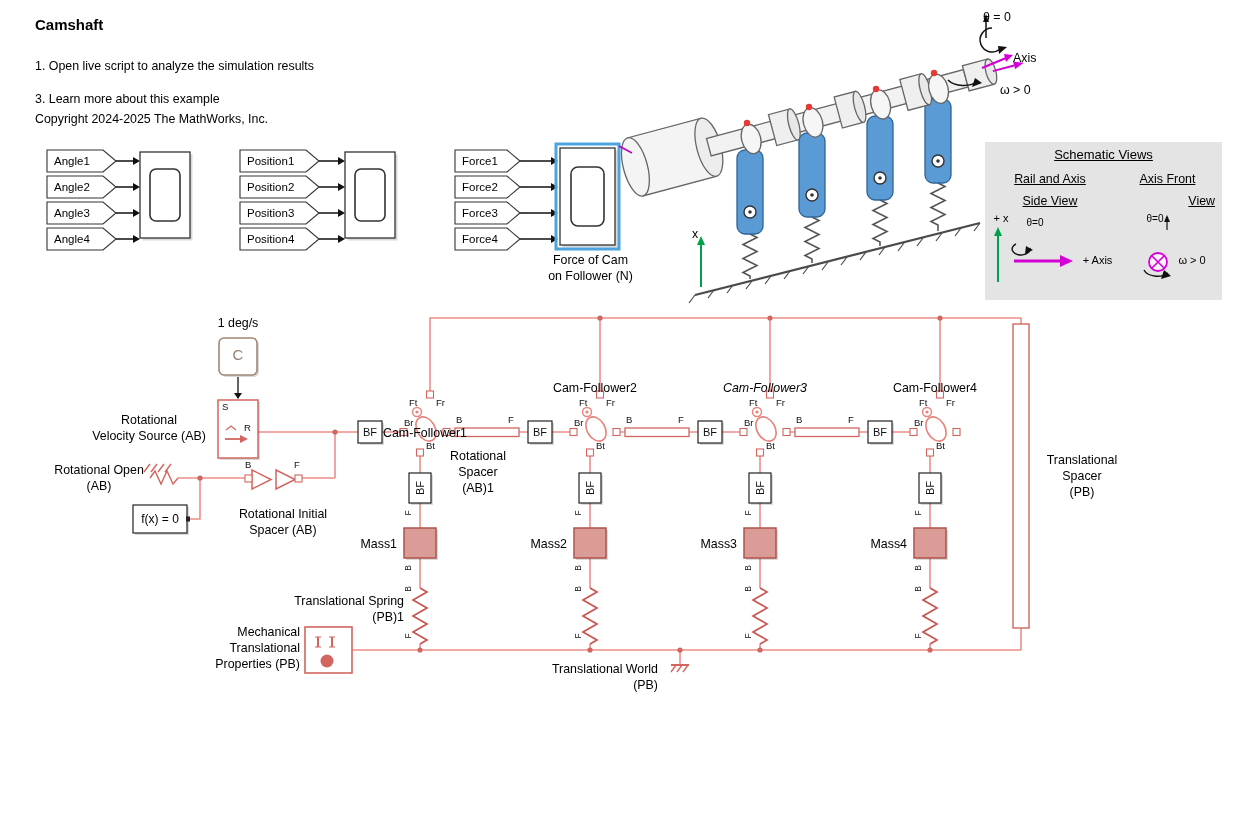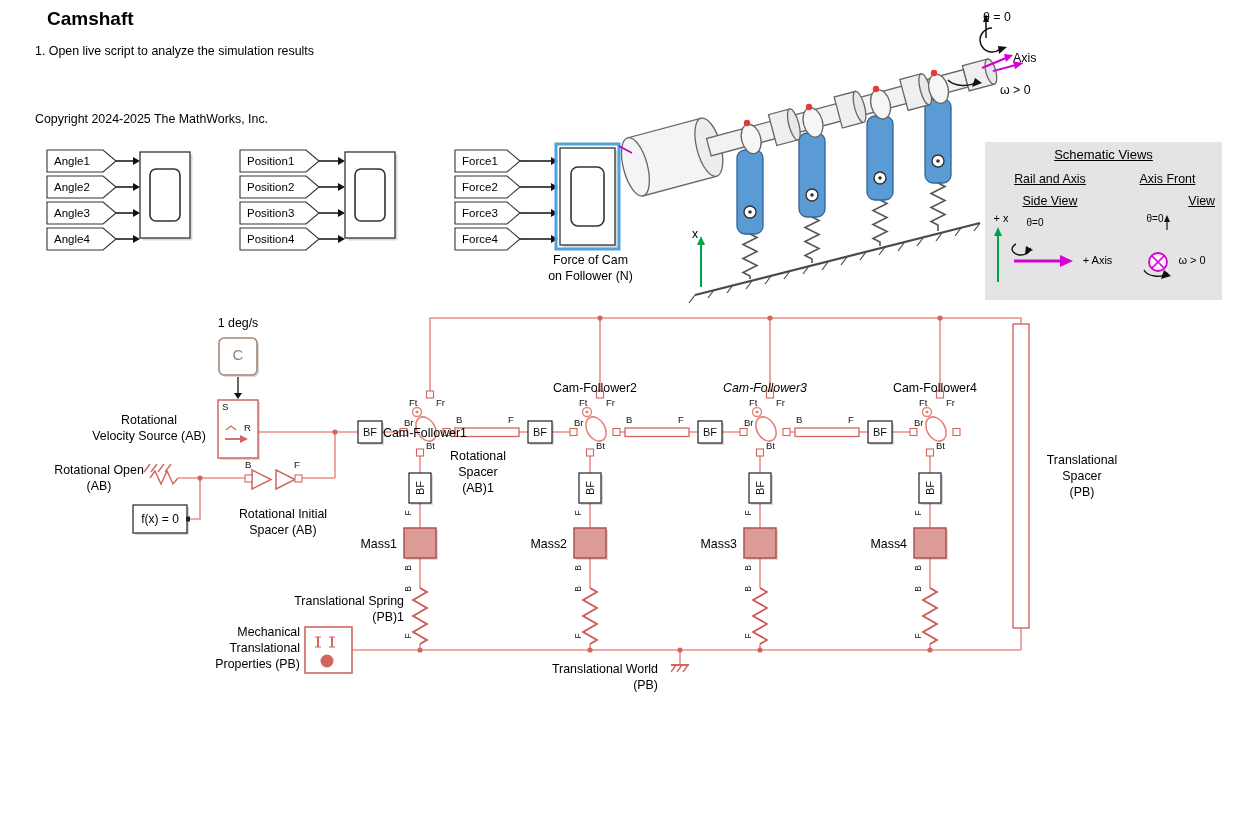--- a/index.html
+++ b/index.html
@@ -1,22 +1,22 @@
 <!DOCTYPE html>
 <html><head>
 <meta charset="utf-8">
 <style>
   * { margin:0; padding:0; box-sizing:border-box; }
   html,body { background:#fff; }
   body { font-family:"Liberation Sans", sans-serif; color:#000; }
   .canvas { position:relative; width:1239px; height:815px; background:#fff; overflow:hidden; }
   svg.layer { position:absolute; left:0; top:0; }
-  .hdr-title { position:absolute; left:35px; top:8px; font-size:19px; font-weight:bold;margin-left:12px; }
+  .hdr-title { position:absolute; left:35px; top:16px; font-size:15px; font-weight:bold; }
   .steps { position:absolute; left:35px; top:42px; }
-  .step { font-size:12.4px; line-height:18px; }
+  .step { font-size:12.4px; line-height:18px;margin-top:15px; }
   .copyright { position:absolute; left:35px; top:112px; font-size:12.4px; }
   .L { position:absolute; font-size:12.4px; line-height:16px; text-align:center; }
   .L.r { text-align:right; }
   .L.lft { text-align:left; }
   .tagtext { position:absolute; font-size:11.5px; line-height:22px; padding-left:4px; white-space:nowrap; }
   .P { position:absolute; font-size:9.5px; line-height:10px; color:#111; white-space:nowrap; }
   .TY { position:absolute; font-size:8.5px; width:10px; text-align:center; transform:rotate(-90deg); color:#111; }
   .BFT { position:absolute; font-size:11px; width:24px; line-height:22px; text-align:center; color:#111; }
   .VB { position:absolute; font-size:11px; width:30px; line-height:14px; text-align:center; transform:rotate(-90deg); color:#111; }
   .u { text-decoration:underline; }
@@ -330,20 +330,21 @@
     <circle cx="1158" cy="262" r="9" fill="#FDF3FD" stroke="#D400D4" stroke-width="1.8"></circle>
     <path d="M1152,256 L1164,268 M1164,256 L1152,268" stroke="#D400D4" stroke-width="1.6" fill="none"></path>
     <path d="M1144,270 a14,9 0 0 0 24,3" stroke="#111" stroke-width="1.4" fill="none"></path>
     <polygon points="1164,270 1171,276 1161,279" fill="#111"></polygon>
   </g>
 </svg>
 
 <div class="hdr-title">Camshaft</div>
 <div class="steps">
   <div class="step">1. Open live script to analyze the simulation results</div>
+  <div class="step">3. Learn more about this example</div>
 </div>
 <div class="copyright">Copyright 2024-2025 The MathWorks, Inc.</div>
 
 <div class="tagtext" style="left:50px;top:150px;">Angle1</div>
 <div class="tagtext" style="left:50px;top:176px;">Angle2</div>
 <div class="tagtext" style="left:50px;top:202px;">Angle3</div>
 <div class="tagtext" style="left:50px;top:228px;">Angle4</div>
 
 <div class="tagtext" style="left:243px;top:150px;">Position1</div>
 <div class="tagtext" style="left:243px;top:176px;">Position2</div>

